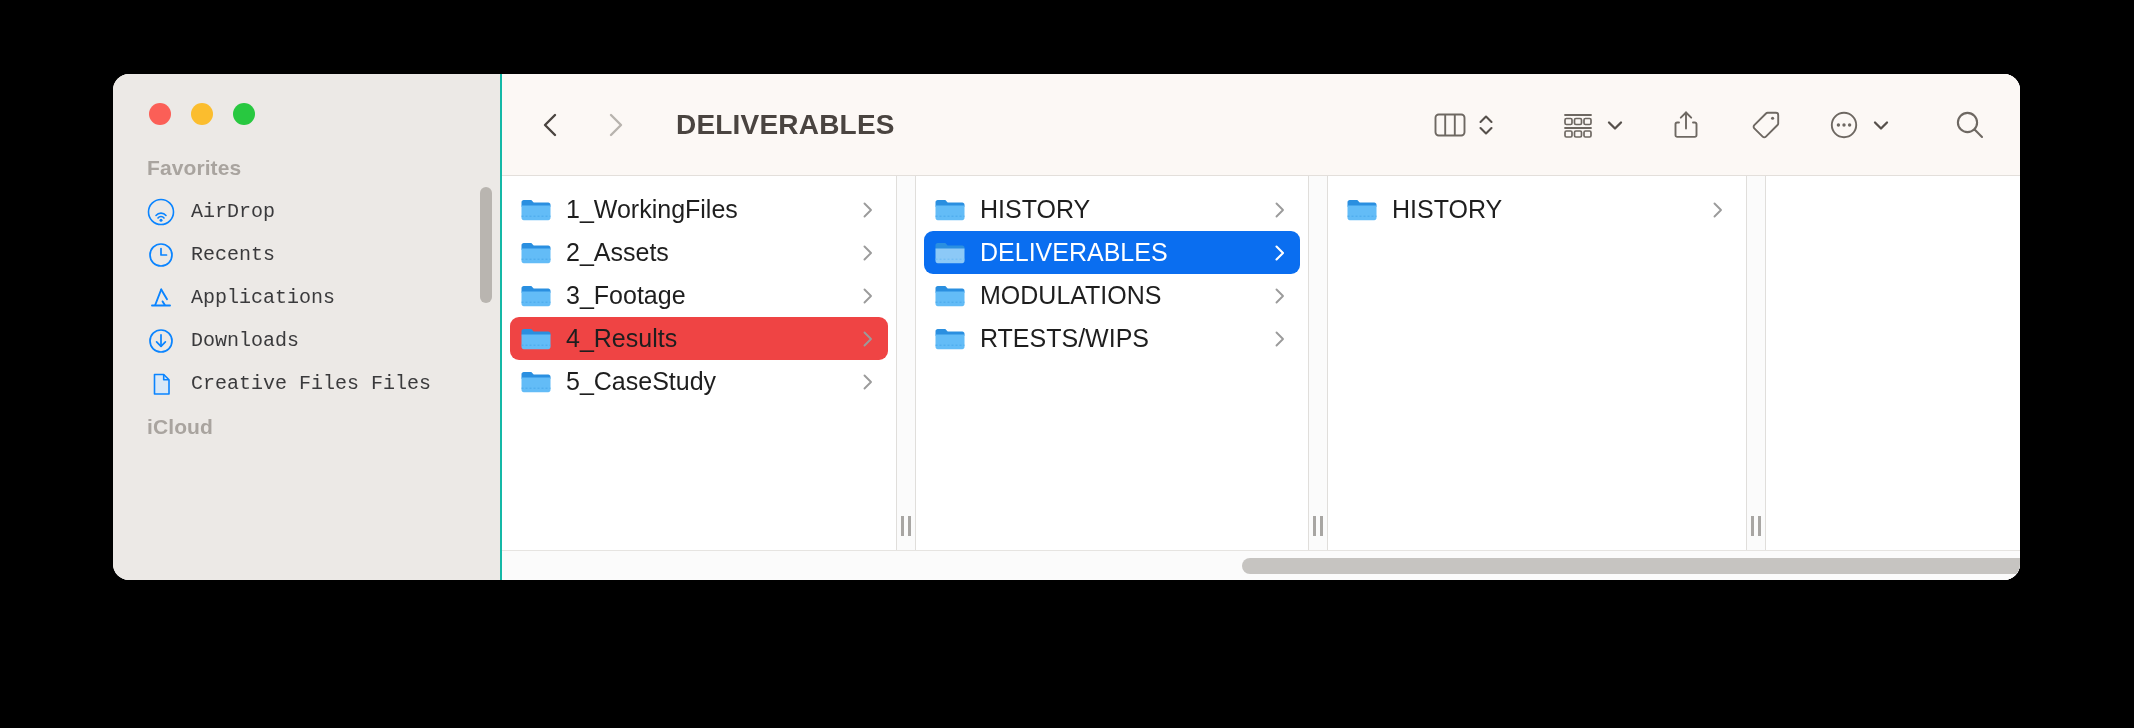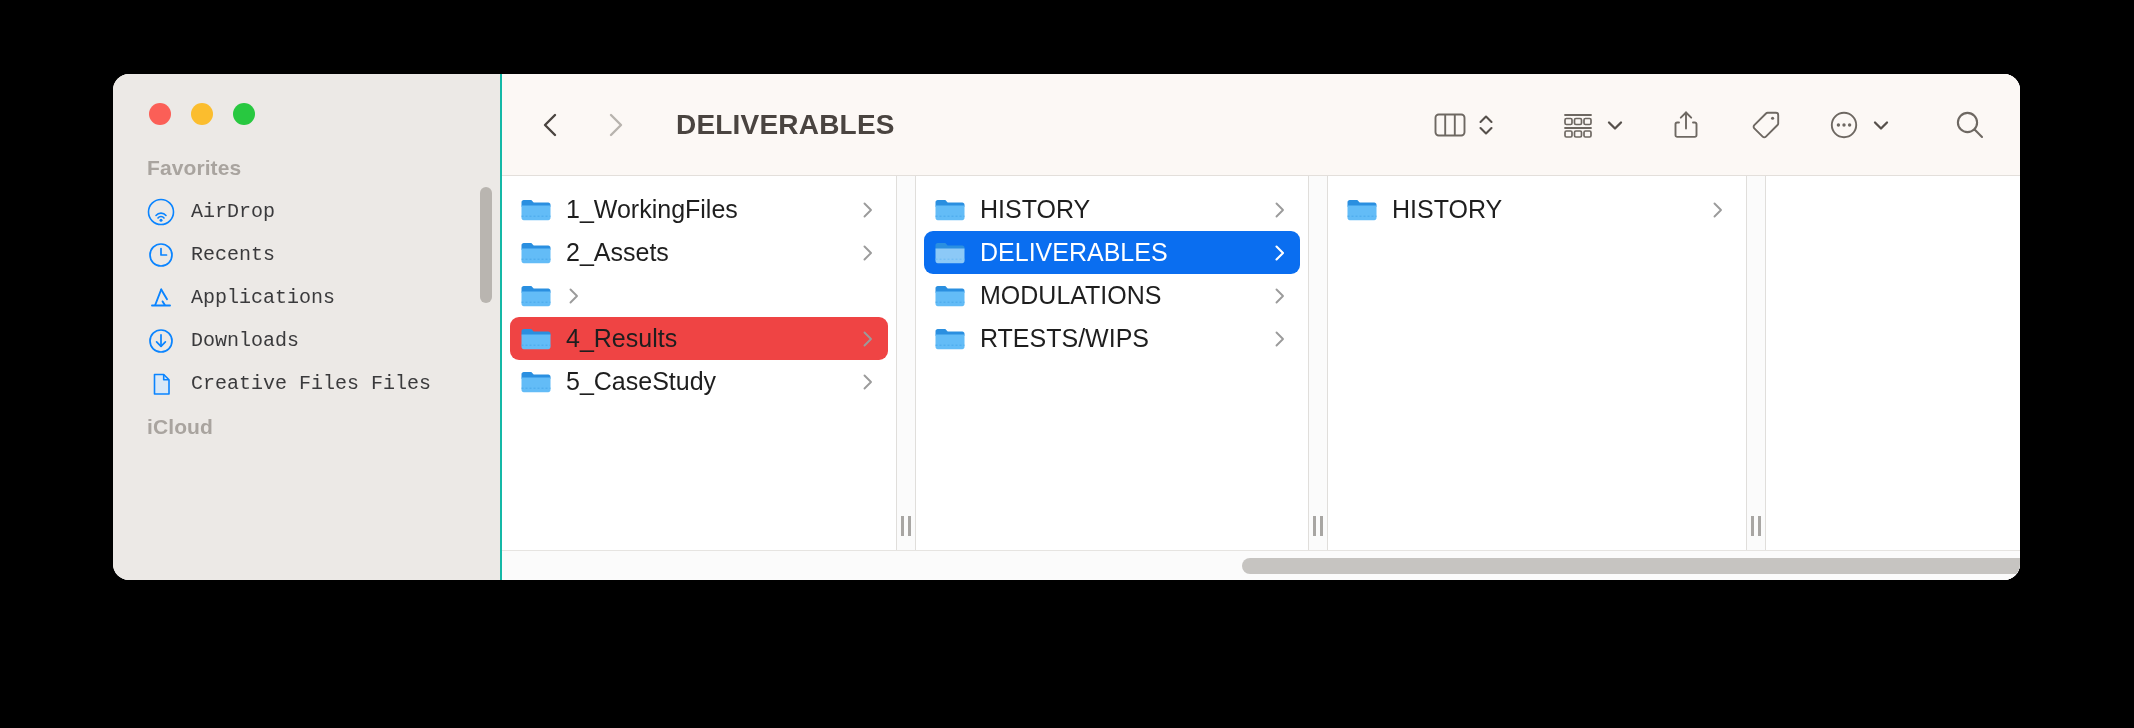--- a/index.html
+++ b/index.html
@@ -423,20 +423,21 @@
         </div>
 
         <div class="frow">
           <span class="frow-icon">
             <svg width="32" height="26" viewBox="0 0 32 26">
               <path d="M1.5 5.2c0-1.2 1-2.2 2.2-2.2h7.6l2.4 2.6h14.6c1.2 0 2.2 1 2.2 2.2v2H1.5z" fill="#2a8fe0"></path>
               <path d="M1.5 8.4h29v12.6c0 1.2-1 2.2-2.2 2.2H3.7c-1.2 0-2.2-1-2.2-2.2z" fill="#63bcf7"></path>
               <path d="M1.5 19.2h29" stroke="#4aa9ea" stroke-width="1" stroke-dasharray="2 2" fill="none"></path>
             </svg>
           </span>
+          <span class="frow-label">3_Footage</span>
           <span class="frow-chevron">
             <svg width="16" height="22" viewBox="0 0 16 22">
                 <path d="M4.5 4.5 11 11l-6.5 6.5" fill="none" stroke-width="1.9" stroke-linecap="round" stroke-linejoin="round"></path>
               </svg>
           </span>
         </div>
 
         <div class="frow sel-gray">
           <span class="frow-icon">
             <svg width="32" height="26" viewBox="0 0 32 26">

